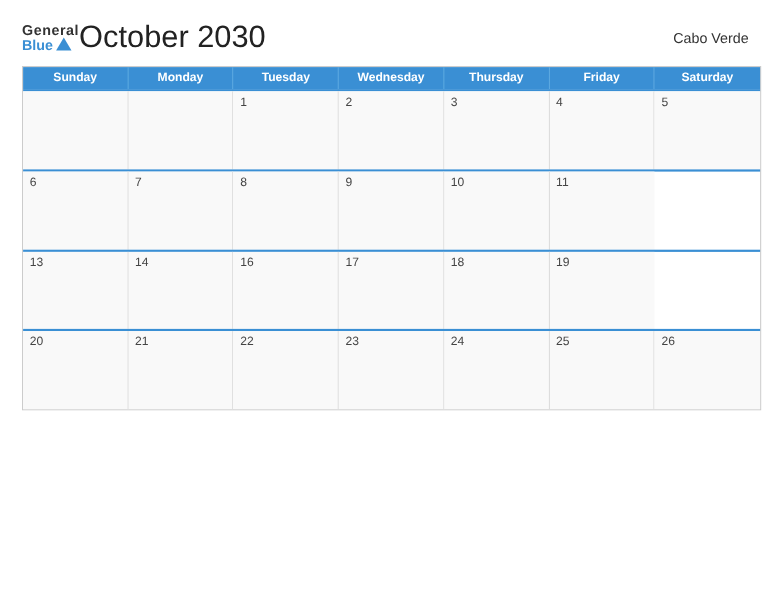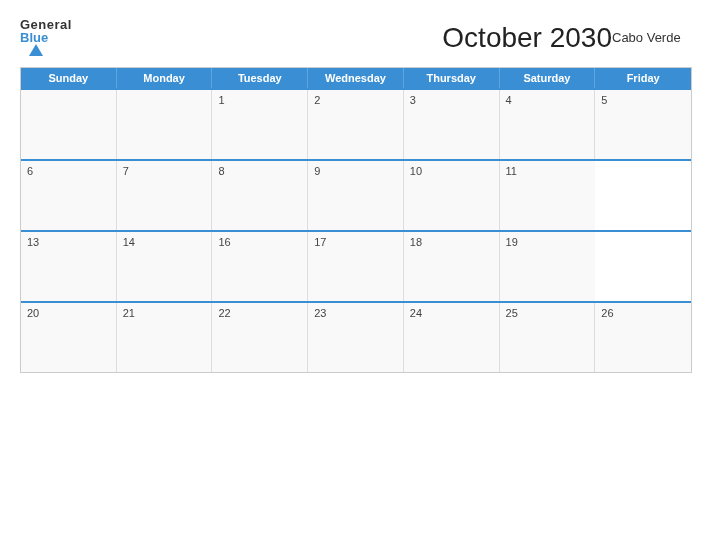--- a/index.html
+++ b/index.html
@@ -34,37 +34,36 @@
       font-weight: bold;
       color: #333;
       letter-spacing: 0.5px;
     }
     .logo-blue {
       font-size: 13px;
       font-weight: bold;
       color: #3a8fd4;
       display: flex;
       align-items: center;
-      flex-direction: column;
     }
     .logo-triangle {
       width: 0;
       height: 0;
       border-left: 7px solid transparent;
       border-right: 7px solid transparent;
       border-bottom: 12px solid #3a8fd4;
       display: inline-block;
       margin-left: 3px;
       margin-bottom: 1px;
     }
     .title {
       font-size: 28px;
       font-weight: normal;
       color: #222;
-      text-align: right;
+      text-align: left;
       flex: 1;
     }
     .country {
       font-size: 13px;
       color: #333;
       text-align: left;
       min-width: 80px;
     }
     .calendar {
       flex: 1;
@@ -135,22 +134,22 @@
     <div class="country">Cabo Verde</div>
   </div>
 
   <div class="calendar">
     <div class="day-headers">
     <div class="day-header">Sunday</div>
         <div class="day-header">Monday</div>
         <div class="day-header">Tuesday</div>
         <div class="day-header">Wednesday</div>
         <div class="day-header">Thursday</div>
+        <div class="day-header">Friday</div>
         <div class="day-header">Saturday</div>
-        <div class="day-header">Friday</div>
       </div>
     <div class="weeks">
     <div class="week-row">
           <div class="day-cell empty"></div>
           <div class="day-cell empty"></div>
           <div class="day-cell"><span class="day-num">1</span></div>
           <div class="day-cell"><span class="day-num">2</span></div>
           <div class="day-cell"><span class="day-num">3</span></div>
           <div class="day-cell"><span class="day-num">4</span></div>
           <div class="day-cell"><span class="day-num">5</span></div>

